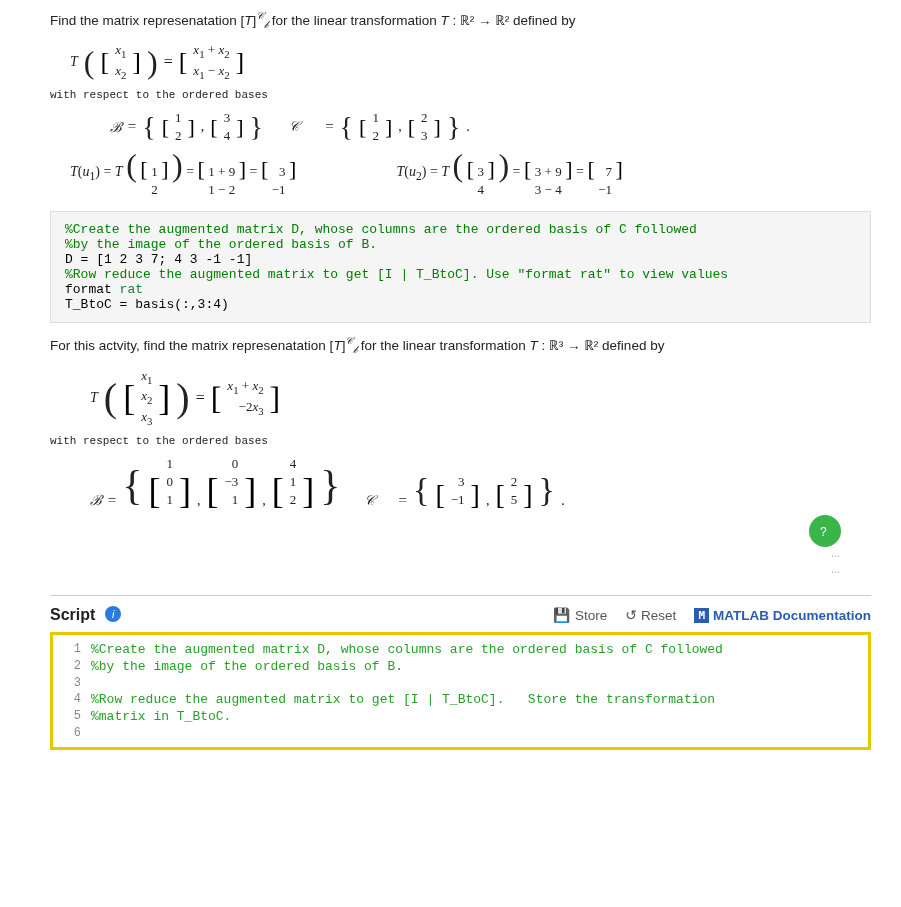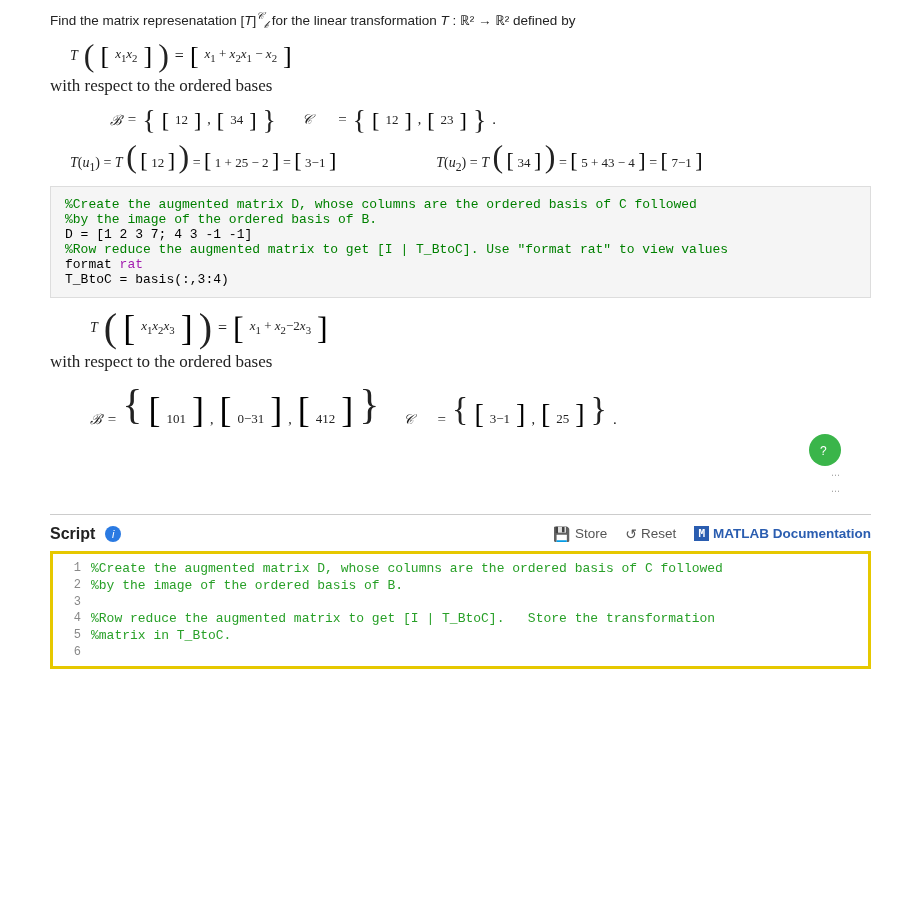--- a/index.html
+++ b/index.html
@@ -19,23 +19,23 @@
       font-family: Arial, sans-serif;
       margin-bottom: 14px;
       padding-bottom: 4px;
     }
     .intro-text {
       font-size: 13.5px;
       margin-bottom: 10px;
       font-family: Arial, sans-serif;
     }
     .with-respect {
-      font-size: 17px;
+      font-size: 11px;
       margin-bottom: 8px;
-      font-family: Liberation Serif, serif;
+      font-family: Liberation Mono, monospace;
     }
     .code-box {
       background: #f5f5f5;
       border: 1px solid #ddd;
       padding: 10px 14px;
       font-family: 'Courier New', monospace;
       font-size: 13px;
       margin: 12px 0;
       color: #000;
     }
@@ -123,22 +123,22 @@
     }
     .matrix-bracket-right {
       display: inline-flex;
       align-items: center;
       font-size: 26px;
       line-height: 1;
       color: #000;
     }
     .matrix-rows {
       display: inline-flex;
-      flex-direction: row;
-      text-align: left;
+      flex-direction: column;
+      text-align: right;
       gap: 0px;
     }
     .matrix-row {
       font-size: 13px;
       line-height: 1.4;
       white-space: nowrap;
     }
     .bold-italic {
       font-style: italic;
       font-weight: normal;
@@ -281,22 +281,22 @@
       <span class="big-bracket">(</span>
       <span class="matrix-bracket-left" style="font-size:22px">[</span>
       <span class="matrix-rows">
           <span class="matrix-row">1</span>
           <span class="matrix-row">2</span>
         </span>
       <span class="matrix-bracket-right" style="font-size:22px">]</span>
       <span class="big-bracket">)</span>
       = <span class="matrix-bracket-left" style="font-size:22px">[</span>
       <span class="matrix-rows">
-          <span class="matrix-row">1 + 2</span>
-          <span class="matrix-row">5 − 2</span>
+          <span class="matrix-row">1 + 9</span>
+          <span class="matrix-row">1 − 2</span>
         </span>
       <span class="matrix-bracket-right" style="font-size:22px">]</span>
       = <span class="matrix-bracket-left" style="font-size:22px">[</span>
       <span class="matrix-rows">
           <span class="matrix-row"> 3</span>
           <span class="matrix-row">−1</span>
         </span>
       <span class="matrix-bracket-right" style="font-size:22px">]</span>
     </span>
     <span style="margin: 0 30px"></span>
@@ -306,42 +306,45 @@
       <span class="big-bracket">(</span>
       <span class="matrix-bracket-left" style="font-size:22px">[</span>
       <span class="matrix-rows">
           <span class="matrix-row">3</span>
           <span class="matrix-row">4</span>
         </span>
       <span class="matrix-bracket-right" style="font-size:22px">]</span>
       <span class="big-bracket">)</span>
       = <span class="matrix-bracket-left" style="font-size:22px">[</span>
       <span class="matrix-rows">
-          <span class="matrix-row">5 + 4</span>
+          <span class="matrix-row">3 + 9</span>
           <span class="matrix-row">3 − 4</span>
         </span>
       <span class="matrix-bracket-right" style="font-size:22px">]</span>
       = <span class="matrix-bracket-left" style="font-size:22px">[</span>
       <span class="matrix-rows">
           <span class="matrix-row"> 7</span>
           <span class="matrix-row">−1</span>
         </span>
       <span class="matrix-bracket-right" style="font-size:22px">]</span>
     </span>
   </div>
 
   <div class="code-box">
     <div class="comment">%Create the augmented matrix D, whose columns are the ordered basis of C followed</div>
     <div class="comment">%by the image of the ordered basis of B.</div>
     <div class="code-line">D = [1 2 3 7; 4 3 -1 -1]</div>
     <div class="comment">%Row reduce the augmented matrix to get [I | T_BtoC].  Use "format rat" to view values</div>
-    <div class="code-line">format <span style="color:#a21caf">rat</span></div>
+    <div class="code-line">format <span style="color:#15803d">rat</span></div>
     <div class="code-line">T_BtoC = basis(:,3:4)</div>
   </div>
 
+  <p class="intro-text">
+    For this actvity, find the matrix represenatation [<span class="italic">T</span>]<span class="superscript" style="font-style:italic">𝒞</span><span class="subscript" style="font-style:italic">𝒷</span> for the linear transformation <span class="italic">T</span> : ℝ³ → ℝ² defined by
+  </p>
 
   <div class="eq-line" style="margin-left:40px">
     <span class="italic">T</span>
     <span class="big-bracket" style="font-size:40px">(</span>
     <span class="matrix-bracket-left" style="font-size:36px">[</span>
     <span class="matrix-rows">
       <span class="matrix-row"><em>x</em><sub>1</sub></span>
       <span class="matrix-row"><em>x</em><sub>2</sub></span>
       <span class="matrix-row"><em>x</em><sub>3</sub></span>
     </span>
@@ -416,21 +419,21 @@
       <svg width="14" height="14" viewBox="0 0 14 14" fill="white">
         <text x="2" y="12" font-size="12" font-family="Arial">?</text>
       </svg>
     </span>
     <br>
     <span class="dots-grid">⋯<br>⋯</span>
   </div>
 
   <div class="script-section">
     <div class="script-header">
-      <div style="display:flex; align-items:center; gap:6px">
+      <div style="display:flex; align-items:flex-start; gap:6px">
         <span class="script-title">Script</span>
         <span class="hint-icon">i</span>
       </div>
       <div class="script-actions">
         <span class="action-btn">
           <span class="icon">💾</span>
           <span>Store</span>
         </span>
         <span class="action-btn">
           <span class="icon">↺</span>

